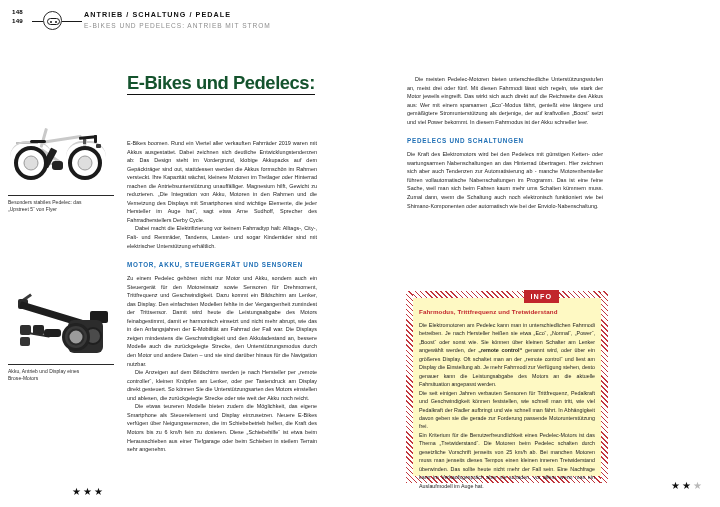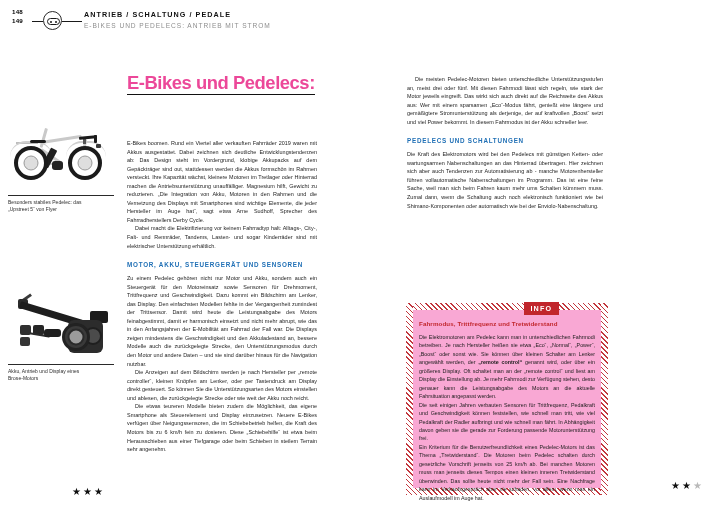--- a/index.html
+++ b/index.html
@@ -52,21 +52,21 @@
   }
   .head-line2 {
     font-size: 6.6px; letter-spacing: .95px; color: #8e8e8e;
     line-height: 10px; white-space: nowrap; margin-top: 1px;
   }
 
   
   .title-block { position: absolute; left: 127px; top: 72px; width: 260px; }
   .title-l1 {
     font-size: 18.4px; font-weight: bold; letter-spacing: -0.45px;
-    line-height: 21px; color: #ec4899;
+    line-height: 21px; color: #14532d;
     border-bottom: 1.6px solid #111; padding-bottom: 1px; display: inline-block;
   }
   .title-l2 {
     font-size: 18.4px; font-weight: bold; letter-spacing: -0.45px;
     line-height: 22px; color: #111; margin-top: 1px;
   }
 
   
   .col { position: absolute; font-size: 5.45px; line-height: 8.55px;
          text-align: justify; color: #1d1d1d; letter-spacing: .02px; }
@@ -134,22 +134,21 @@
   .p-disp  { position:absolute; left: 82px; top: 18px; width: 18px; height: 12px; background:#1c1c1c; border-radius: 2px; }
   .p-small1{ position:absolute; left: 12px; top: 32px; width: 11px; height: 10px; background:#303030; border-radius: 2px; }
   .p-small2{ position:absolute; left: 25px; top: 32px; width: 11px; height: 10px; background:#262626; border-radius: 2px; }
   .p-small3{ position:absolute; left: 12px; top: 44px; width: 10px; height: 9px; background:#353535; border-radius: 2px; }
   .p-small4{ position:absolute; left: 36px; top: 36px; width: 17px; height: 8px; background:#1f1f1f; border-radius: 3px; }
   .p-cable { position:absolute; left: 22px; top: 41px; width: 20px; height: 2px; background:#2a2a2a; border-radius: 1px; transform: rotate(9deg); }
 
   
   .infobox {
     position: absolute; left: 406px; top: 291px; width: 202px; height: 192px;
-    background: #f9a8d4;
-    margin-top: 12px;
+    background: #fef9c3;
   }
   .hatch {
     position: absolute; background-color: #ffffff;
     background-image: repeating-linear-gradient(45deg,
        #c2373d 0px, #c2373d 1.1px, #ffffff 1.1px, #ffffff 3.6px);
   }
   .hatch.top    { left: 0;   top: 0;    width: 202px; height: 7px; }
   .hatch.bottom { left: 0;   bottom: 0; width: 202px; height: 7px; }
   .hatch.left   { left: 0;   top: 0;    width: 7px;   height: 192px; }
   .hatch.right  { right: 0;  top: 0;    width: 7px;   height: 192px; }

